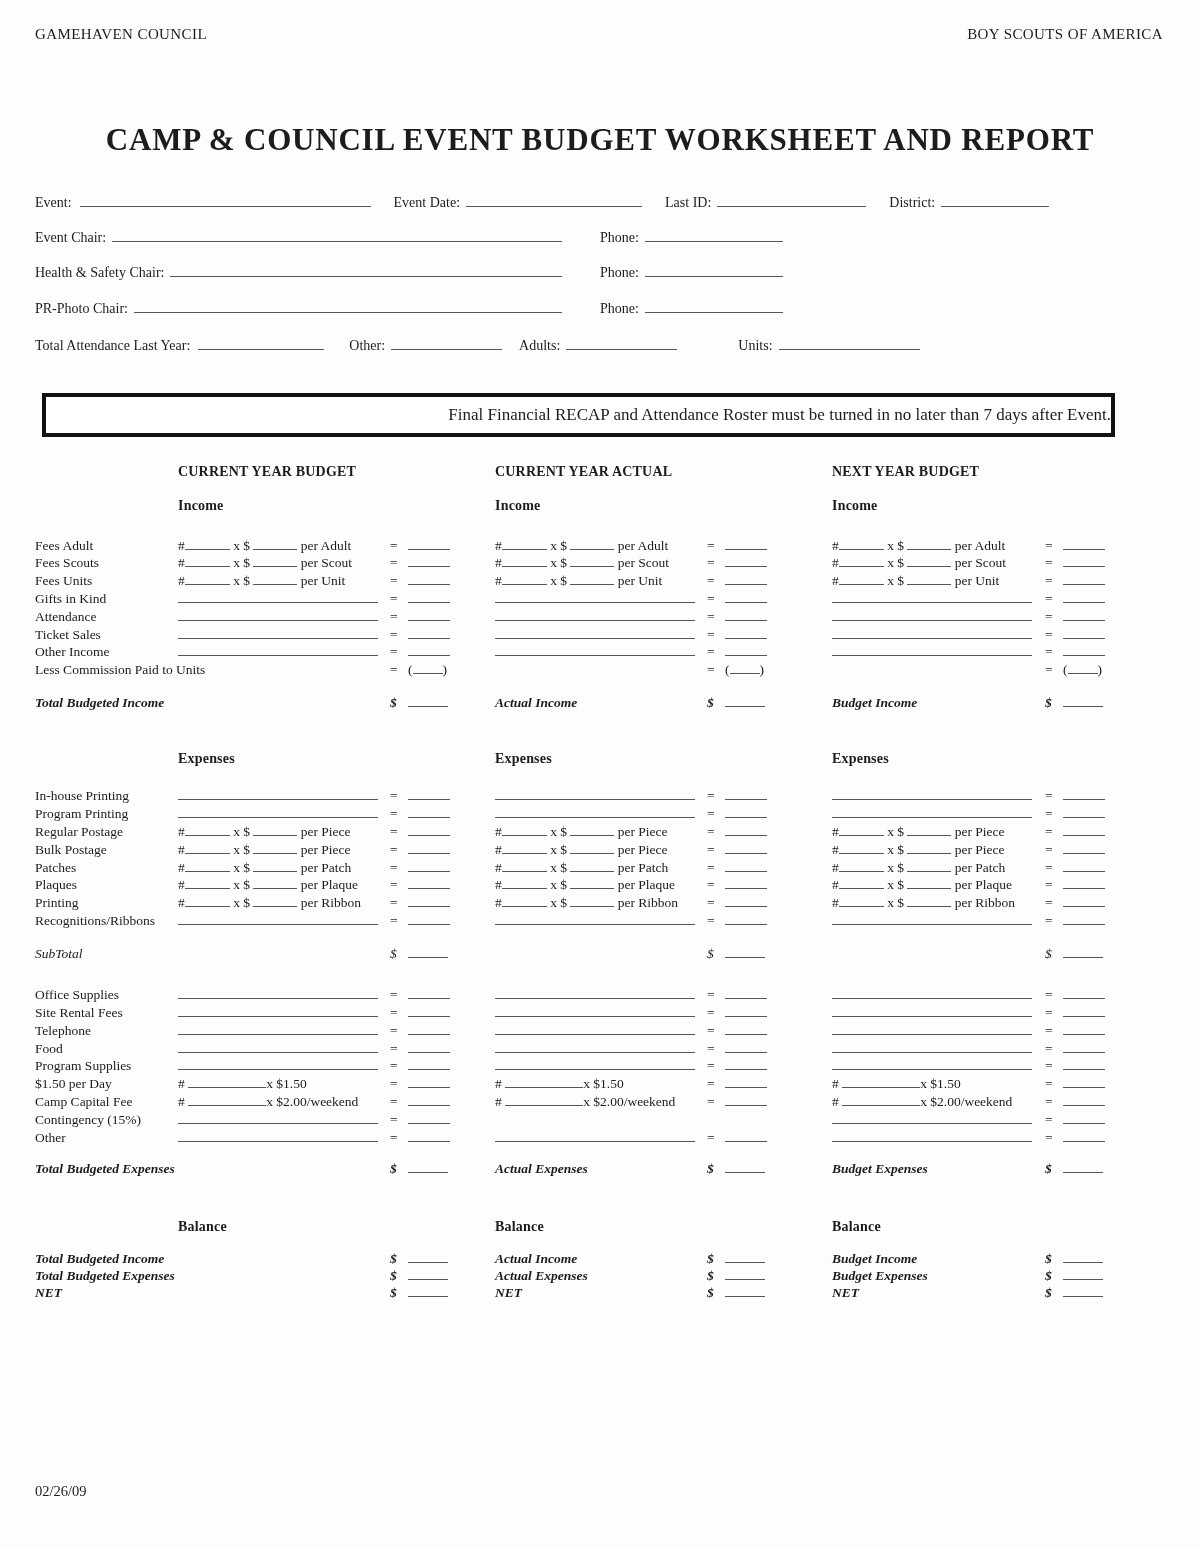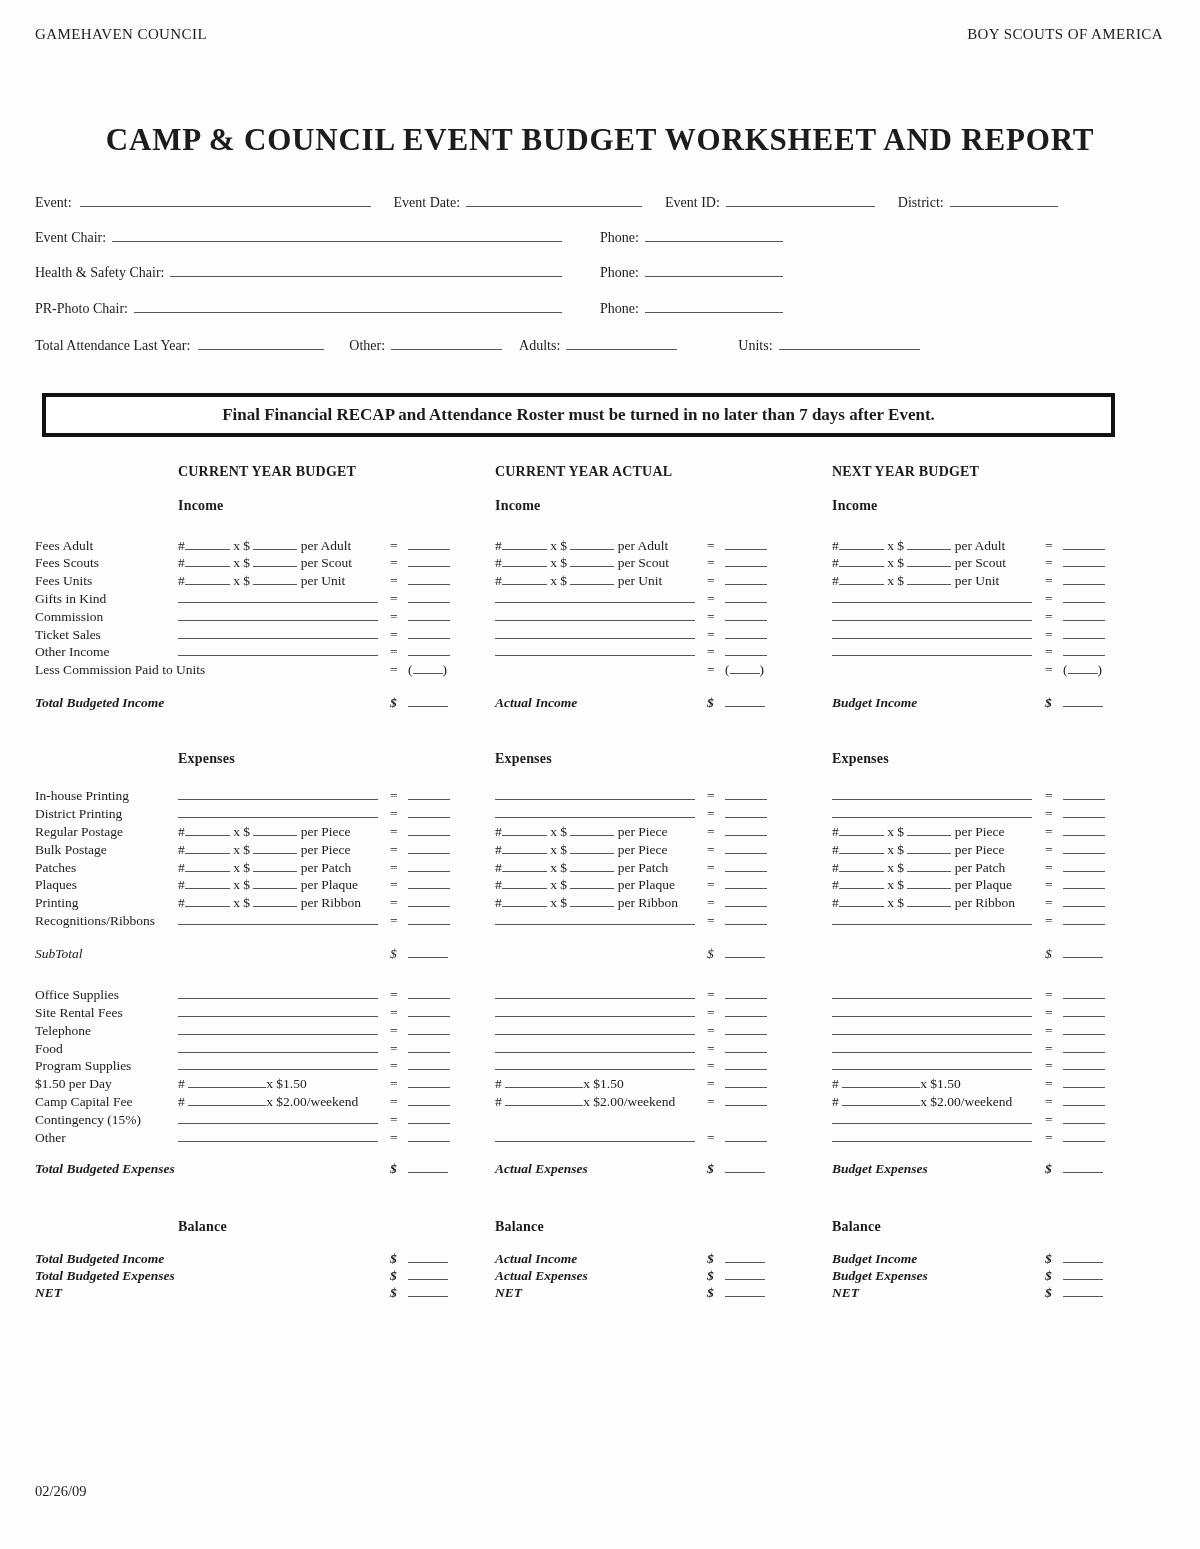--- a/index.html
+++ b/index.html
@@ -12,21 +12,21 @@
   .info{position:absolute;top:194px;left:35px;width:1140px;font-size:14px;}
   .irow{display:flex;align-items:baseline;white-space:nowrap;height:18px;}
   .irow.m17{margin-bottom:17px}.irow.m18{margin-bottom:18px}.irow.m19{margin-bottom:19px}
   .bl{display:inline-block;height:12px;border-bottom:1px solid #565656;flex:0 0 auto;}
   .lbl{flex:0 0 auto;}
   .gap{display:inline-block;flex:0 0 auto;}
   .chairbox{display:flex;align-items:baseline;width:527px;flex:0 0 auto;}
   .chairbox .bl{flex:1 1 auto;margin-left:6px;}
   .notice{position:absolute;top:393px;left:42px;width:1073px;height:44px;
           border:4px solid #111;box-sizing:border-box;display:flex;align-items:center;
-          justify-content:center;font-weight:bold;font-size:17px;background:#fff;}
+          justify-content:flex-end;font-weight:normal;font-size:17px;background:#fff;}
   .budget{position:absolute;top:464px;left:35px;width:1158px;}
   .trow{display:flex;align-items:baseline;height:17.8px;font-size:13.5px;white-space:nowrap;}
   .trow.bal{height:17.3px;}
   .cell{flex:0 0 auto;overflow:visible;white-space:nowrap;}
   .w-label{width:143px}.w-d{width:212px}.w-e{width:18px}.w-r{width:47px}
   .w-s1{width:40px}.w-s2{width:60px}.w-d3{width:213px}
   .colhead .cell,.shead .cell{font-weight:bold;font-size:14px;letter-spacing:.2px;}
   .ti{font-weight:bold;font-style:italic;}
   .it{font-style:italic;}
   .vsp{width:100%;}
@@ -45,21 +45,21 @@
   <div class="title">CAMP &amp; COUNCIL EVENT BUDGET WORKSHEET AND REPORT</div>
 
   <div class="info">
     <div class="irow m17">
       <span class="lbl">Event:</span>
       <span class="bl" style="width:291px;margin-left:8px"></span>
       <span class="gap" style="width:23px"></span>
       <span class="lbl">Event Date:</span>
       <span class="bl" style="width:176px;margin-left:6px"></span>
       <span class="gap" style="width:23px"></span>
-      <span class="lbl">Event ID:</span>
+      <span class="lbl">Last ID:</span>
       <span class="bl" style="width:149px;margin-left:6px"></span>
       <span class="gap" style="width:23px"></span>
       <span class="lbl">District:</span>
       <span class="bl" style="width:108px;margin-left:6px"></span>
     </div>
     <div class="irow m17">
       <span class="chairbox">
         <span class="lbl">Event Chair:</span>
         <span class="bl"></span>
       </span>
@@ -185,21 +185,21 @@
         <div class="cell w-s1"></div>
         <div class="cell w-d"><span class="bl" style="width: 200px;"></span></div>
         <div class="cell w-e"><span>=</span></div>
         <div class="cell w-r"><span class="bl" style="width: 42px;"></span></div>
         <div class="cell w-s2"></div>
         <div class="cell w-d3"><span class="bl" style="width: 200px;"></span></div>
         <div class="cell w-e"><span>=</span></div>
         <div class="cell w-r"><span class="bl" style="width: 42px;"></span></div>
       </div>
       <div class="trow">
-        <div class="cell w-label"><span>Commission</span></div>
+        <div class="cell w-label"><span>Attendance</span></div>
         <div class="cell w-d"><span class="bl" style="width: 200px;"></span></div>
         <div class="cell w-e"><span>=</span></div>
         <div class="cell w-r"><span class="bl" style="width: 42px;"></span></div>
         <div class="cell w-s1"></div>
         <div class="cell w-d"><span class="bl" style="width: 200px;"></span></div>
         <div class="cell w-e"><span>=</span></div>
         <div class="cell w-r"><span class="bl" style="width: 42px;"></span></div>
         <div class="cell w-s2"></div>
         <div class="cell w-d3"><span class="bl" style="width: 200px;"></span></div>
         <div class="cell w-e"><span>=</span></div>
@@ -286,21 +286,21 @@
         <div class="cell w-s1"></div>
         <div class="cell w-d"><span class="bl" style="width: 200px;"></span></div>
         <div class="cell w-e"><span>=</span></div>
         <div class="cell w-r"><span class="bl" style="width: 42px;"></span></div>
         <div class="cell w-s2"></div>
         <div class="cell w-d3"><span class="bl" style="width: 200px;"></span></div>
         <div class="cell w-e"><span>=</span></div>
         <div class="cell w-r"><span class="bl" style="width: 42px;"></span></div>
       </div>
       <div class="trow">
-        <div class="cell w-label"><span>District Printing</span></div>
+        <div class="cell w-label"><span>Program Printing</span></div>
         <div class="cell w-d"><span class="bl" style="width: 200px;"></span></div>
         <div class="cell w-e"><span>=</span></div>
         <div class="cell w-r"><span class="bl" style="width: 42px;"></span></div>
         <div class="cell w-s1"></div>
         <div class="cell w-d"><span class="bl" style="width: 200px;"></span></div>
         <div class="cell w-e"><span>=</span></div>
         <div class="cell w-r"><span class="bl" style="width: 42px;"></span></div>
         <div class="cell w-s2"></div>
         <div class="cell w-d3"><span class="bl" style="width: 200px;"></span></div>
         <div class="cell w-e"><span>=</span></div>

